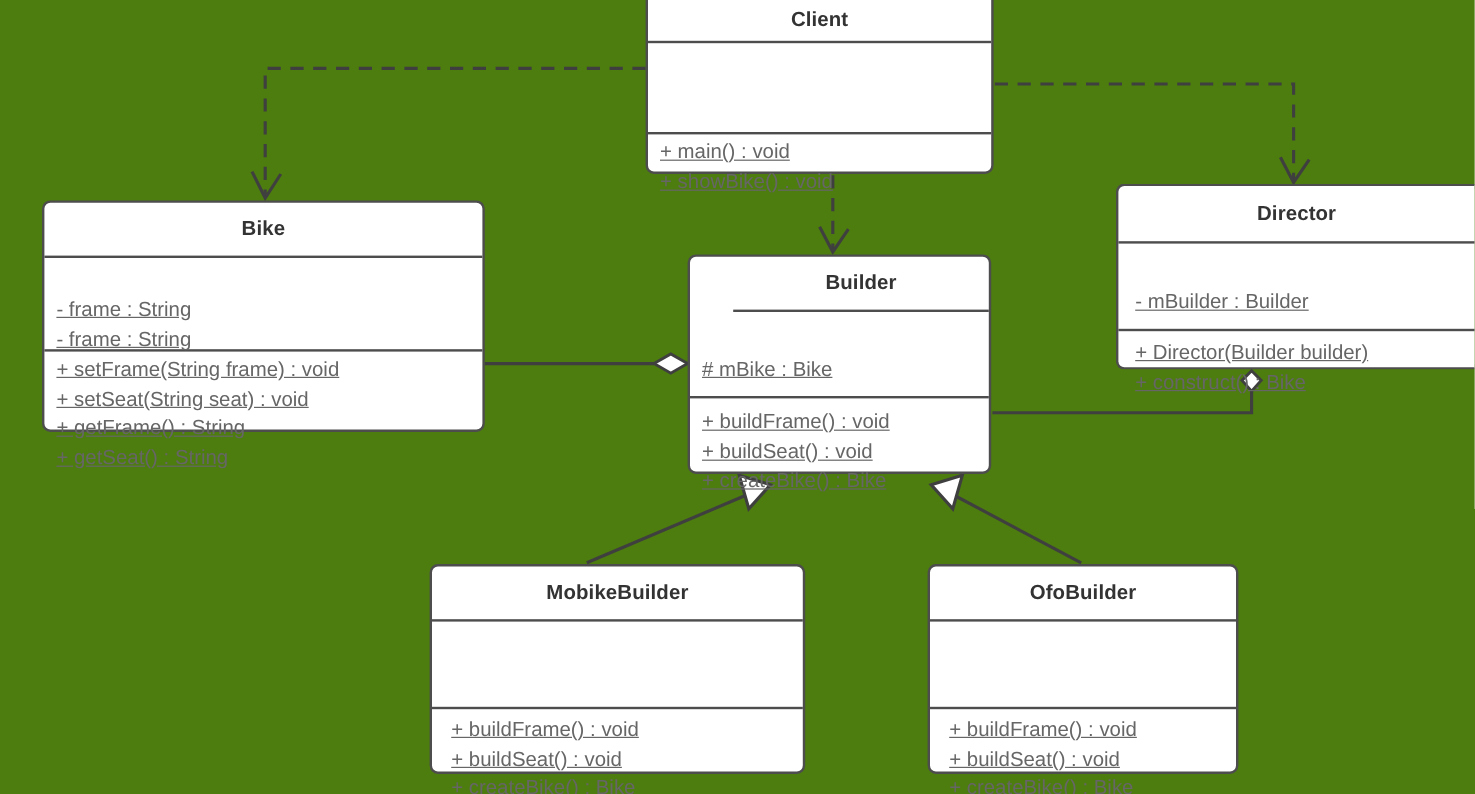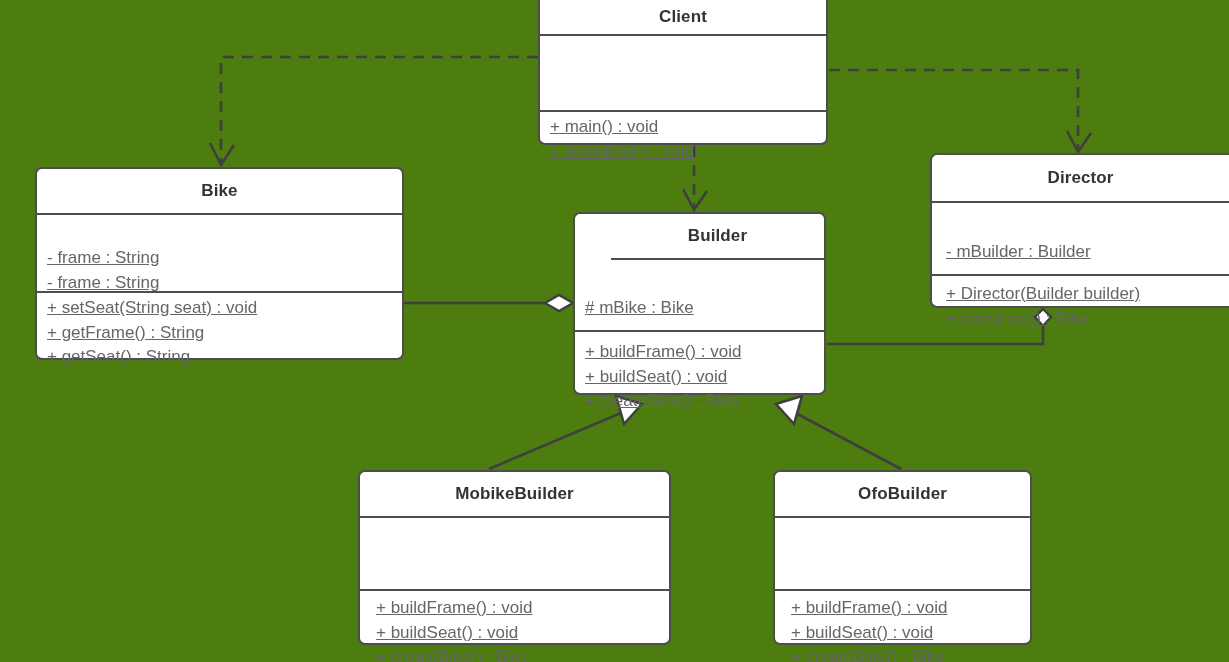--- a/index.html
+++ b/index.html
@@ -111,20 +111,21 @@
     </div>
   </div>
 
   <div class="uml-class" style="left:35px; top:167px; width:369px; height:193px;">
     <div class="uml-name" style="height:46px;">Bike</div>
     <div class="uml-compartment mid" style="height:50px;">
       <div class="uml-member">- frame : String</div>
       <div class="uml-member">- frame : String</div>
     </div>
     <div class="uml-compartment" style="height:93px;">
+      <div class="uml-member">+ setFrame(String frame) : void</div>
       <div class="uml-member">+ setSeat(String seat) : void</div>
       <div class="uml-member">+ getFrame() : String</div>
       <div class="uml-member">+ getSeat() : String</div>
     </div>
   </div>
 
   <div class="uml-class" style="left:573px; top:212px; width:253px; height:183px;">
     <div class="uml-name" style="height:46px;margin-left:36px;">Builder</div>
     <div class="uml-compartment mid" style="height:44px; padding-top:8px;">
       <div class="uml-member"># mBike : Bike</div>

